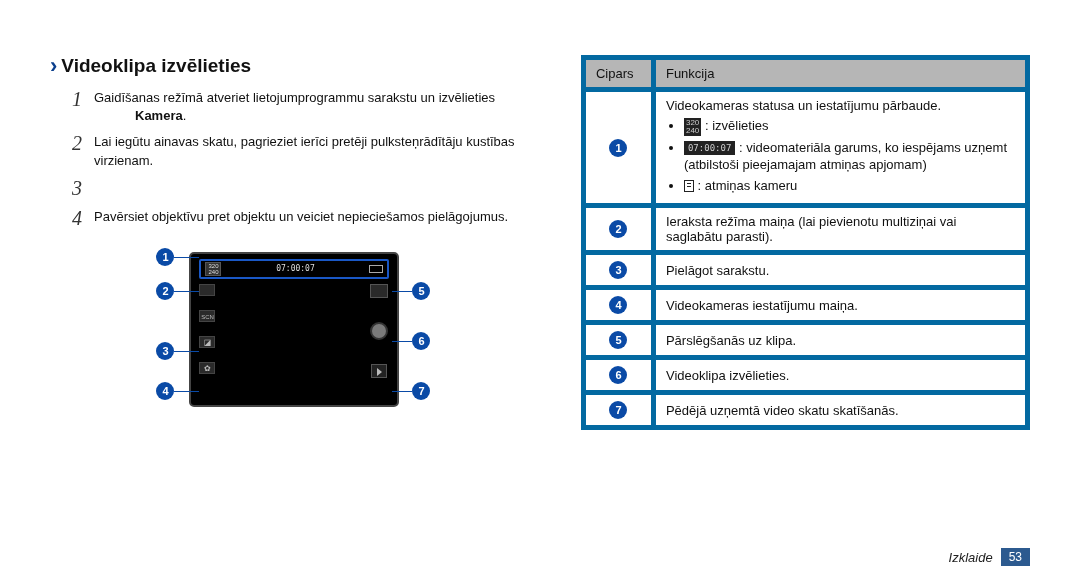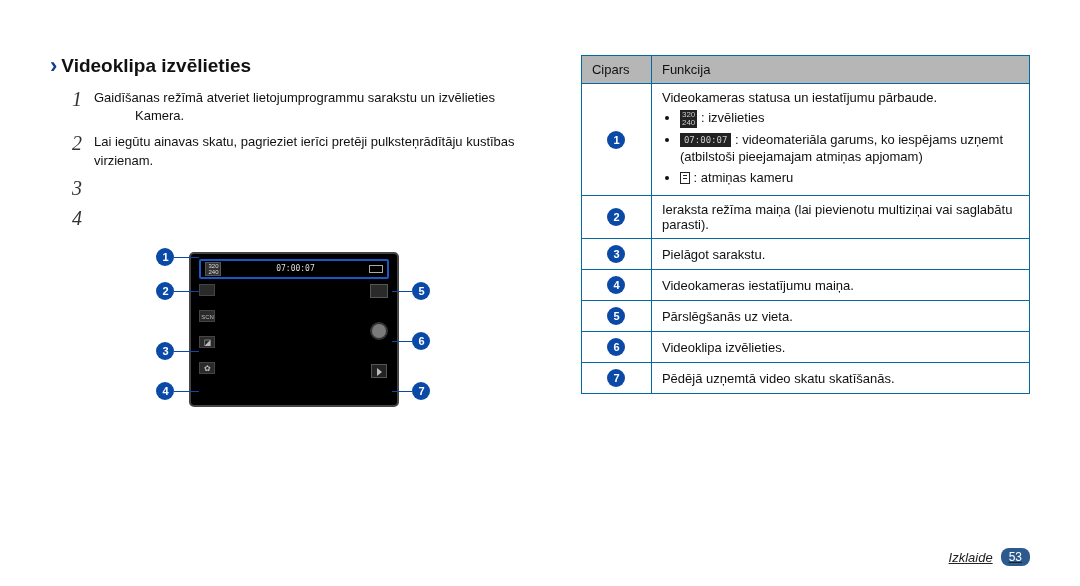--- a/index.html
+++ b/index.html
@@ -39,21 +39,21 @@
   .step .num {
     font-family: "Times New Roman", serif;
     font-style: italic;
     font-size: 20px;
     color: #333;
     width: 22px;
     flex-shrink: 0;
     line-height: 1.2;
   }
   .step .txt { line-height: 1.4; padding-top: 2px; }
-  .step .txt .bold { font-weight: normal; padding-left: 41px; }
+  .step .txt .bold { font-weight: bold; padding-left: 41px; }
   .inline-icon {
     display: inline-block;
     width: 18px; height: 12px;
     border: 1px solid #666;
     border-radius: 3px;
     background: #f2f2f2;
     vertical-align: middle;
     position: relative;
   }
   .inline-icon::before {
@@ -135,21 +135,21 @@
     width:18px; height:18px; border-radius:50%;
     background:#0a4aa6; color:#fff;
     font-size:11px; font-weight:bold;
     display:flex; align-items:center; justify-content:center;
   }
   .callout-line { position:absolute; background:#0a4aa6; height:1.5px; }
 
   
   .func-table { border-collapse: collapse; width:100%; }
   .func-table th, .func-table td {
-    border: 1px solid #0369a1;
+    border: 5px solid #0369a1;
     padding: 6px 10px;
     text-align: left;
     vertical-align: middle;
     font-size:13px;
   }
   .func-table th { background:#b6b6b6; font-weight:normal; }
   .func-table th:first-child { width: 70px; }
   .circle-num {
     display:inline-flex;
     width:18px; height:18px; border-radius:50%;
@@ -165,25 +165,24 @@
   .icon-card::before{content:''; position:absolute; top:2px; left:2px; right:2px; height:1px; background:#222;}
   .icon-card::after{content:''; position:absolute; top:5px; left:2px; right:2px; height:1px; background:#222;}
 
   .footer {
     position:absolute;
     bottom:20px; right:50px;
     display:flex; align-items:center; gap:8px;
     font-style: italic;
     color:#222;
     font-size:13px;
-    text-decoration:underline;
   }
   .footer .pagenum {
     background:#2c5a8f; color:#fff; font-style:normal;
-    padding:2px 8px; border-radius:8px; font-size:12px;
+    padding:2px 8px; border-radius:0; font-size:12px;
   }
 </style>
 </head>
 <body>
 
 <div class="page">
   <div class="left-col">
     <div class="section-heading">
       <span class="chevron">›</span>
       <span>Videoklipa izvēlieties</span>
@@ -198,20 +197,21 @@
       </li>
       <li class="step">
         <span class="num">2</span>
         <span class="txt">Lai iegūtu ainavas skatu, pagrieziet ierīci pretēji pulksteņrādītāju kustības virzienam.</span>
       </li>
       <li class="step">
         <span class="num">3</span>
       </li>
       <li class="step">
         <span class="num">4</span>
+        <span class="txt">Pavērsiet objektīvu pret objektu un veiciet nepieciešamos pielāgojumus.</span>
       </li>
     </ol>
 
     <div class="screenshot-wrap">
       <div style="position:relative;">
         <div style="width:300px; height:180px; position:relative;">
           <div class="phone-shot" style="position:absolute; left:45px; top:10px;">
             <div class="topbar">
               <span class="res" style="white-space:pre; font-size:6px; line-height:1;">320<br>240</span>
               <span style="font-family:monospace;">07:00:07</span>
@@ -277,21 +277,21 @@
         <tr>
           <td style="text-align:center;"><span class="circle-num">3</span></td>
           <td>Pielāgot sarakstu.</td>
         </tr>
         <tr>
           <td style="text-align:center;"><span class="circle-num">4</span></td>
           <td>Videokameras iestatījumu maiņa.</td>
         </tr>
         <tr>
           <td style="text-align:center;"><span class="circle-num">5</span></td>
-          <td>Pārslēgšanās uz vieta.</td>
+          <td>Pārslēgšanās uz klipa.</td>
         </tr>
         <tr>
           <td style="text-align:center;"><span class="circle-num">6</span></td>
           <td>Videoklipa izvēlieties.</td>
         </tr>
         <tr>
           <td style="text-align:center;"><span class="circle-num">7</span></td>
           <td>Pēdējā uzņemtā video skatu skatīšanās.</td>
         </tr>
       </tbody>

